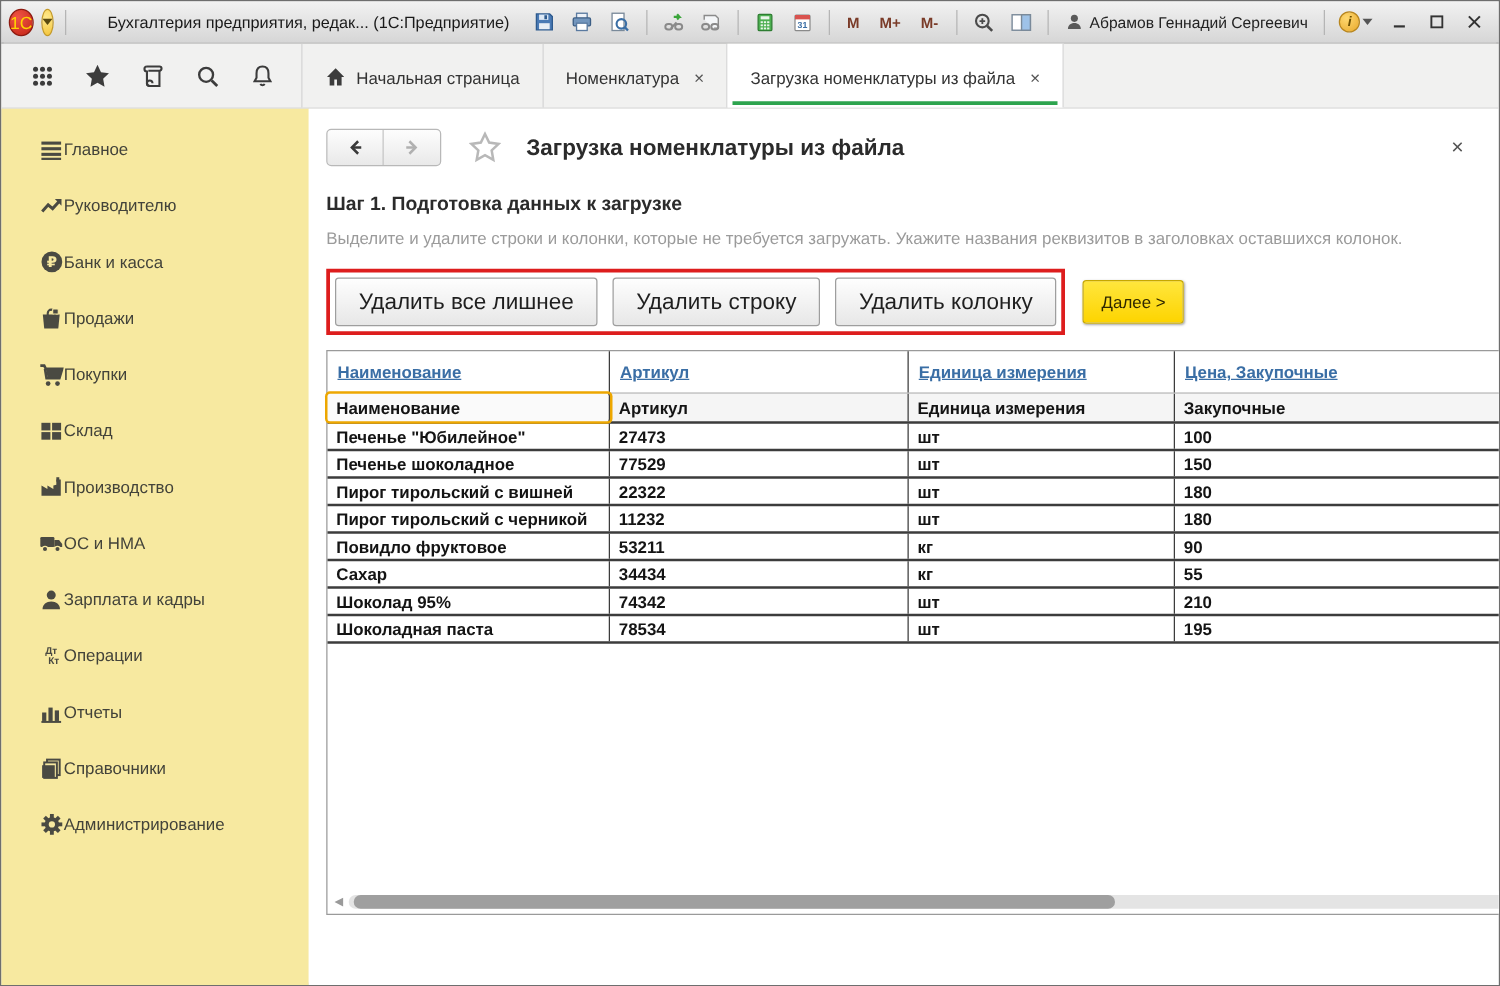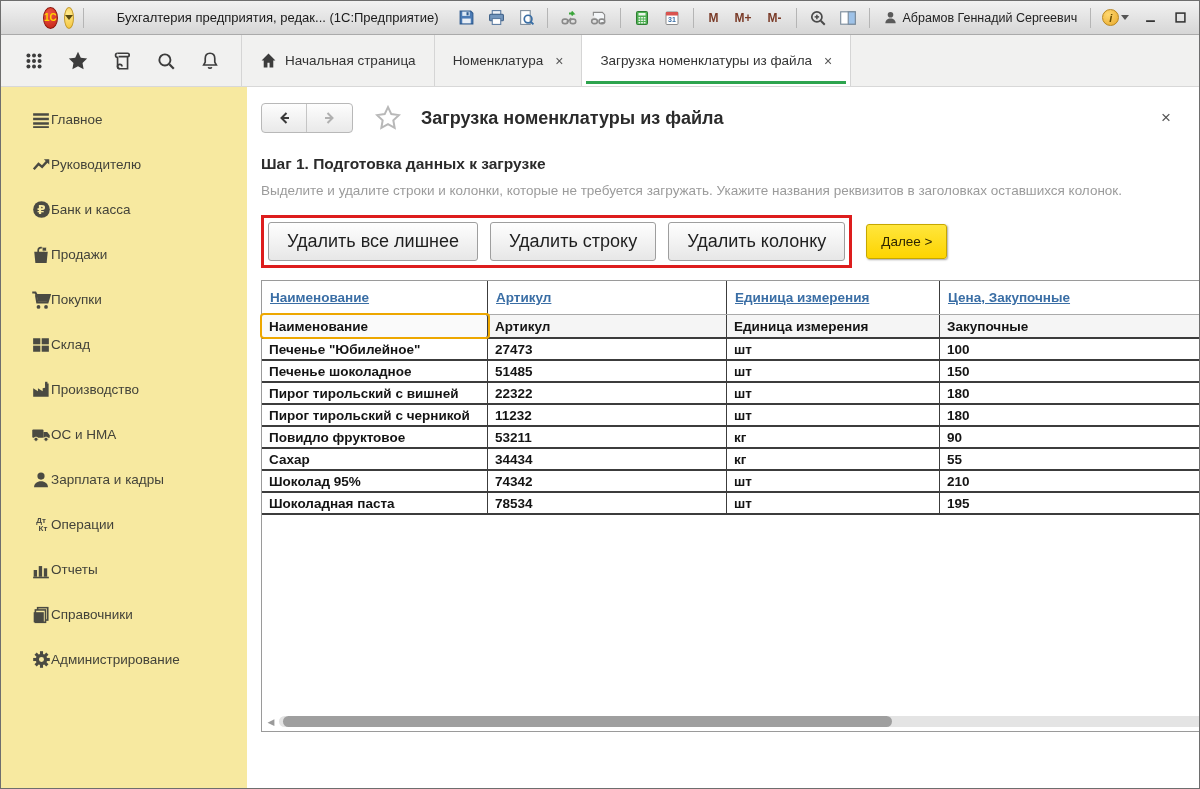--- a/index.html
+++ b/index.html
@@ -6,42 +6,42 @@
   html,body { background:#888; }
   body { font-family:"Liberation Sans","DejaVu Sans",sans-serif; }
   .window { width:1200px; height:789px; background:#fff; border:1px solid #6e6e6e;
             box-shadow: inset 0 0 0 2px #cfcfcf; display:flex; flex-direction:column; overflow:hidden; }
 
   
   .titlebar { height:34px; flex:0 0 34px; background:linear-gradient(#f2f2f2,#d6d6d6);
               border-bottom:1px solid #aaa; display:flex; align-items:center; padding:0 8px 0 6px; gap:6px; }
   .tb-sep { width:1px; height:20px; background:#b5b5b5; margin:0 3px; flex:0 0 1px; }
   .logo-1c { width:22px; height:22px; border-radius:50%; background:radial-gradient(circle at 35% 30%,#f05545,#c22315);
-             color:#ffd400; font-size:10px; font-weight:bold; display:flex; align-items:center; justify-content:center;
-             border:1px solid #8e1a10;margin-left:36px; }
+             color:#ffd400; font-size:14px; font-weight:normal; display:flex; align-items:center; justify-content:center;
+             border:1px solid #8e1a10; }
   .tb-drop { width:22px; height:22px; border-radius:50%; background:radial-gradient(circle at 35% 30%,#ffe98c,#f4c53c);
              border:1px solid #c49a2a; display:flex; align-items:center; justify-content:center; }
   .tb-drop .caret { width:0; height:0; border-left:4px solid transparent; border-right:4px solid transparent; border-top:5px solid #5a4a10; }
   .tb-title { font-size:13px; color:#1a1a1a; margin:0 10px 0 24px; white-space:nowrap; }
   .tb-icon { width:24px; height:24px; display:flex; align-items:center; justify-content:center; border-radius:3px; flex:0 0 24px; }
   .tb-m { font-size:12px; font-weight:bold; color:#7a3b28; padding:2px 5px; }
   .tb-user { display:flex; align-items:center; gap:5px; font-size:12.5px; color:#222; white-space:nowrap; margin:0 4px; }
   .info-circle { width:17px; height:17px; border-radius:50%; background:radial-gradient(circle at 35% 30%,#ffd870,#e8a92c);
                  border:1px solid #b8861e; color:#6b4e00; font-size:11px; font-weight:bold; font-style:italic;
                  display:flex; align-items:center; justify-content:center; }
   .mini-caret { width:0; height:0; border-left:4px solid transparent; border-right:4px solid transparent; border-top:5px solid #555; margin-left:2px; }
   .win-controls { margin-left:auto; display:flex; align-items:center; gap:4px; }
   .wc { width:26px; height:22px; display:flex; align-items:center; justify-content:center; color:#333; }
 
   
   .tabbar { height:52px; flex:0 0 52px; background:#f1f1f0; display:flex; align-items:stretch; border-bottom:1px solid #d8d8d8; }
   .tab-tools { display:flex; align-items:center; gap:2px; padding:0 10px 0 12px; flex:0 0 236px; }
   .tool-btn { width:42px; height:36px; display:flex; align-items:center; justify-content:center; border-radius:3px; }
   .tabs { display:flex; align-items:stretch; flex:1; }
-  .tab { display:flex; align-items:center; gap:8px; padding:1px 18px; font-size:13.5px; color:#333;
+  .tab { display:flex; align-items:flex-end; gap:8px; padding:16px 18px; font-size:13.5px; color:#333;
          border-right:1px solid #d5d5d5; position:relative; white-space:nowrap; }
   .tab.active { background:#fff; }
   .tab.active::after { content:""; position:absolute; left:4px; right:4px; bottom:2px; height:3px; background:#2da44e; }
   .tab .closex { color:#555; font-size:14px; margin-left:4px; }
 
   
   .main { flex:1; display:flex; min-height:0; }
   .sidebar { flex:0 0 246px; background:#f7e9a0; padding:10px 0 0 0; overflow:hidden; }
   .nav-item { display:flex; align-items:center; height:45px; padding:0 0 0 30px; font-size:13.5px; color:#43433a; cursor:default; }
   .nav-item .nicon { width:20px; height:20px; flex:0 0 20px; display:flex; align-items:center; justify-content:center; }
@@ -491,21 +491,21 @@
 
             <div class="trow">
               <div class="tcell">Печенье "Юбилейное"</div>
               <div class="tcell">27473</div>
               <div class="tcell">шт</div>
               <div class="tcell">100</div>
             </div>
 
             <div class="trow">
               <div class="tcell">Печенье шоколадное</div>
-              <div class="tcell">51485</div>
+              <div class="tcell">77529</div>
               <div class="tcell">шт</div>
               <div class="tcell">150</div>
             </div>
 
             <div class="trow">
               <div class="tcell">Пирог тирольский с вишней</div>
               <div class="tcell">22322</div>
               <div class="tcell">шт</div>
               <div class="tcell">180</div>
             </div>

